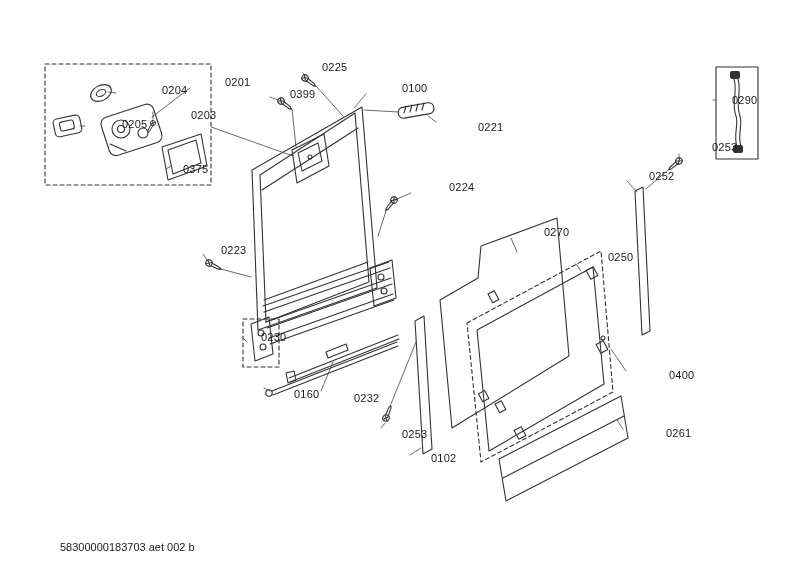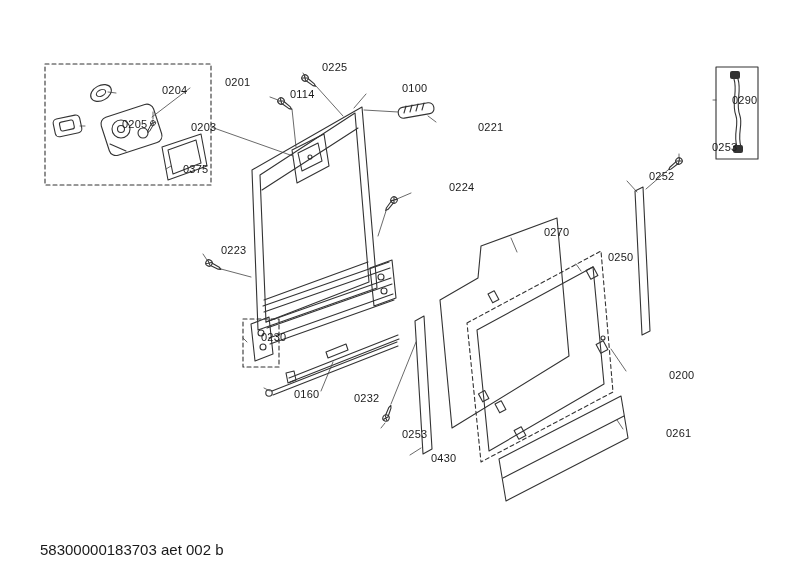--- a/index.html
+++ b/index.html
@@ -7,21 +7,21 @@
   .stage {
     position:relative; width:800px; height:566px; background:#ffffff;
     overflow:hidden; font-family:"Liberation Sans", sans-serif;
   }
   .stage svg { position:absolute; left:0; top:0; }
   .part-label {
     position:absolute; font-size:11px; line-height:1.1; color:#1a1a1a;
     white-space:nowrap; letter-spacing:0.2px;margin-left:45px;
   }
   .footer-text {
-    position:absolute; left:4px; top:541px; font-size:15px; color:#1a1a1a;
+    position:absolute; left:24px; top:541px; font-size:11px; color:#1a1a1a;
     white-space:nowrap;
     padding-left:36px;
   }
   .ln   { stroke:#333333; fill:none; stroke-width:1.1; stroke-linecap:round; stroke-linejoin:round; }
   .thin { stroke:#444444; stroke-width:0.8; }
   .dash { stroke-dasharray:4 3; }
   .fillDark { fill:#333333; stroke:none; }
 </style>
 </head>
 <body>
@@ -178,36 +178,36 @@
       <path d="M391 404 L416 342"></path>
       <path d="M421 448 L410 455"></path>
       <path d="M611 349 L626 371"></path>
       <path d="M617 420 L623 429"></path>
       <path d="M713 100 L716 100"></path>
     </g>
   </svg>
 
   <div class="part-label" style="left:180px;top:76px">0201</div>
   <div class="part-label" style="left:117px;top:84px">0204</div>
-  <div class="part-label" style="left:146px;top:121px">0203</div>
+  <div class="part-label" style="left:146px;top:109px">0203</div>
   <div class="part-label" style="left:77px;top:118px">0205</div>
   <div class="part-label" style="left:138px;top:163px">0375</div>
   <div class="part-label" style="left:277px;top:61px">0225</div>
-  <div class="part-label" style="left:245px;top:88px">0114</div>
+  <div class="part-label" style="left:245px;top:88px">0399</div>
   <div class="part-label" style="left:357px;top:82px">0100</div>
   <div class="part-label" style="left:433px;top:121px">0221</div>
   <div class="part-label" style="left:404px;top:181px">0224</div>
   <div class="part-label" style="left:176px;top:244px">0223</div>
   <div class="part-label" style="left:216px;top:331px">0230</div>
   <div class="part-label" style="left:249px;top:388px">0160</div>
   <div class="part-label" style="left:309px;top:392px">0232</div>
   <div class="part-label" style="left:357px;top:428px">0253</div>
-  <div class="part-label" style="left:386px;top:452px">0430</div>
+  <div class="part-label" style="left:386px;top:452px">0102</div>
   <div class="part-label" style="left:499px;top:226px">0270</div>
   <div class="part-label" style="left:563px;top:251px">0250</div>
   <div class="part-label" style="left:604px;top:170px">0252</div>
   <div class="part-label" style="left:667px;top:141px">0253</div>
-  <div class="part-label" style="left:624px;top:369px">0200</div>
+  <div class="part-label" style="left:624px;top:369px">0400</div>
   <div class="part-label" style="left:621px;top:427px">0261</div>
   <div class="part-label" style="left:687px;top:94px">0290</div>
 
   <div class="footer-text">58300000183703 aet 002 b</div>
 </div>
 
 </body></html>

